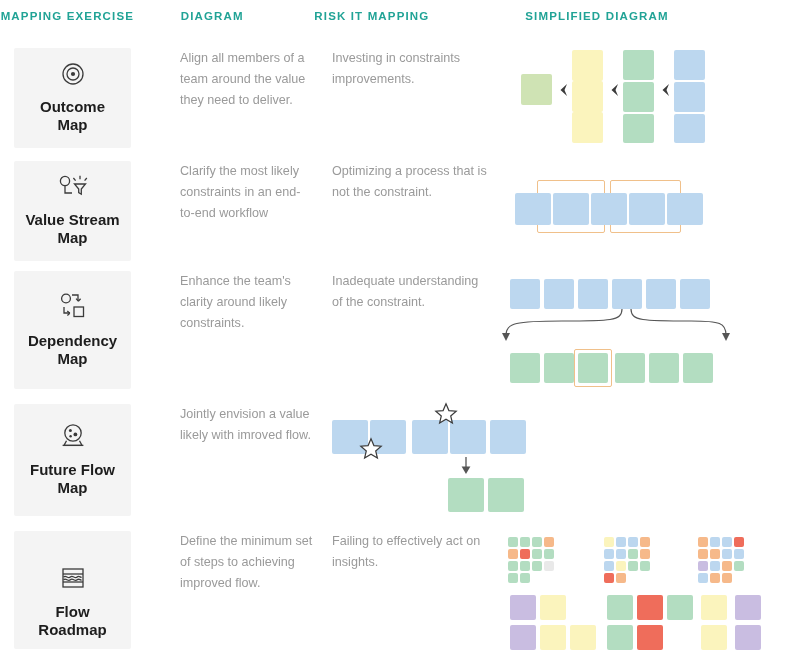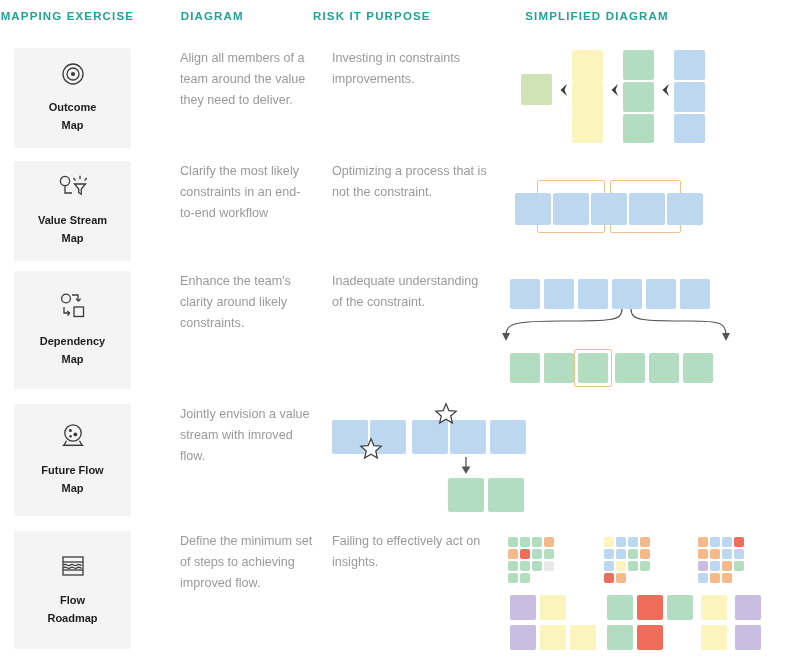--- a/index.html
+++ b/index.html
@@ -49,25 +49,25 @@
     display: flex;
     flex-direction: column;
     align-items: center;
     justify-content: center;
     padding: 8px 4px 10px;
   }
   .tile-1 { height: 100px; }
   .tile-2 { height: 100px; }
   .tile-3 { height: 118px; }
   .tile-4 { height: 112px; }
-  .tile-5 { height: 118px; }
+  .tile-5 { height: 118px; justify-content: flex-end; }
 
   .tile-icon { display:block; margin-bottom: 7px; color:#3b3b3b; }
   .tile-label {
-    font-size: 11px;
+    font-size: 15px;
     font-weight: bold;
     color: #1d1d1d;
     text-align: center;
     line-height: 18px;
     white-space: pre-line;
   }
 
   .body-text {
     font-size: 12.6px;
     color: #9a9a9a;
@@ -90,21 +90,21 @@
 </style>
 </head>
 <body>
 
 <div class="sheet">
 
   <div class="head-row">
     <div class="hcell h-map">MAPPING
 EXERCISE</div>
     <div class="hcell h-purp">DIAGRAM</div>
-    <div class="hcell h-risk">RISK IT PURPOSE</div>
+    <div class="hcell h-risk">RISK IT MAPPING</div>
     <div class="hcell h-diag">SIMPLIFIED DIAGRAM</div>
   </div>
 
   <div class="row row-1">
     <div class="c-map">
       <div class="tile tile-1">
         <span class="tile-icon">
           <svg width="26" height="26" viewBox="0 0 26 26" fill="none" stroke="#3b3b3b" stroke-width="1.3">
             <circle cx="13" cy="13" r="10"></circle>
               <circle cx="13" cy="13" r="6"></circle>
@@ -250,21 +250,21 @@
             <circle cx="12.6" cy="14.3" r="1.2" fill="#3b3b3b" stroke="none"></circle>
             <path d="M8.5 18.8 L6 23.4 h18 l-2.5 -4.6"></path>
             <path d="M4.6 23.4 h20.8"></path>
           </svg>
         </span>
         <span class="tile-label">Future Flow
 Map</span>
       </div>
     </div>
     <div class="c-purp">
-      <div class="body-text">Jointly envision a value stream with imroved flow.</div>
+      <div class="body-text">Jointly envision a value likely with imroved flow.</div>
     </div>
     <div class="c-diag">
       <div class="dg">
 
         <div class="bx blue" style="left:18px;  top:22px; width:36px; height:34px;"></div>
         <div class="bx blue" style="left:56px;  top:22px; width:36px; height:34px;"></div>
         <div class="bx blue" style="left:98px;  top:22px; width:36px; height:34px;"></div>
         <div class="bx blue" style="left:136px; top:22px; width:36px; height:34px;"></div>
         <div class="bx blue" style="left:176px; top:22px; width:36px; height:34px;"></div>
 

